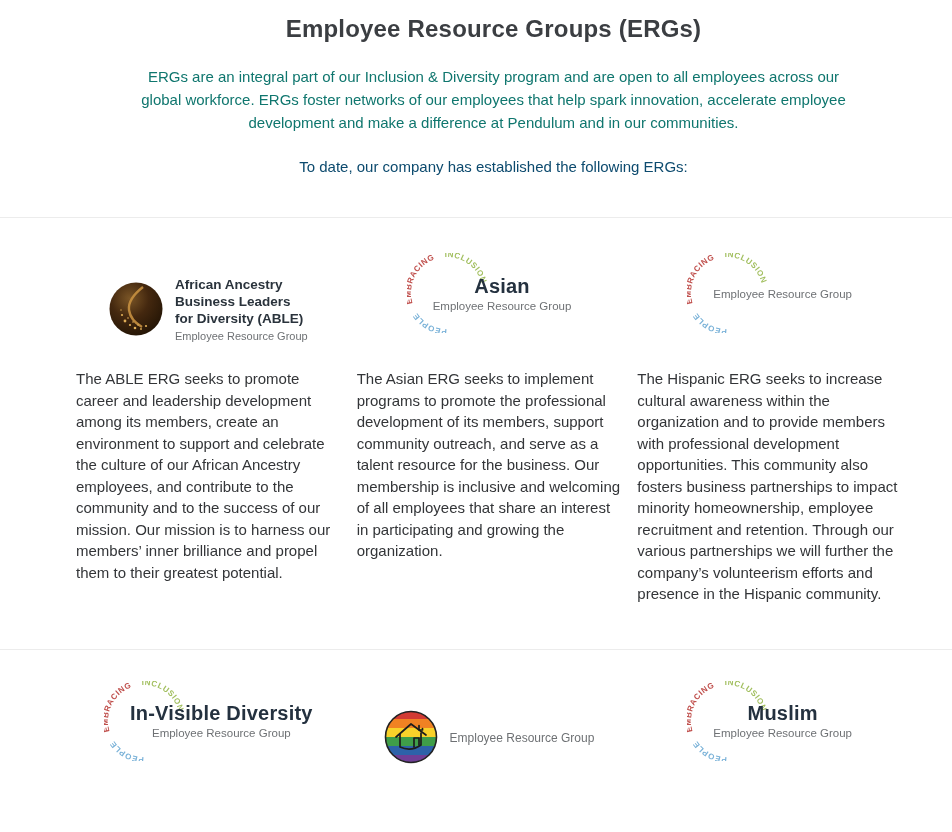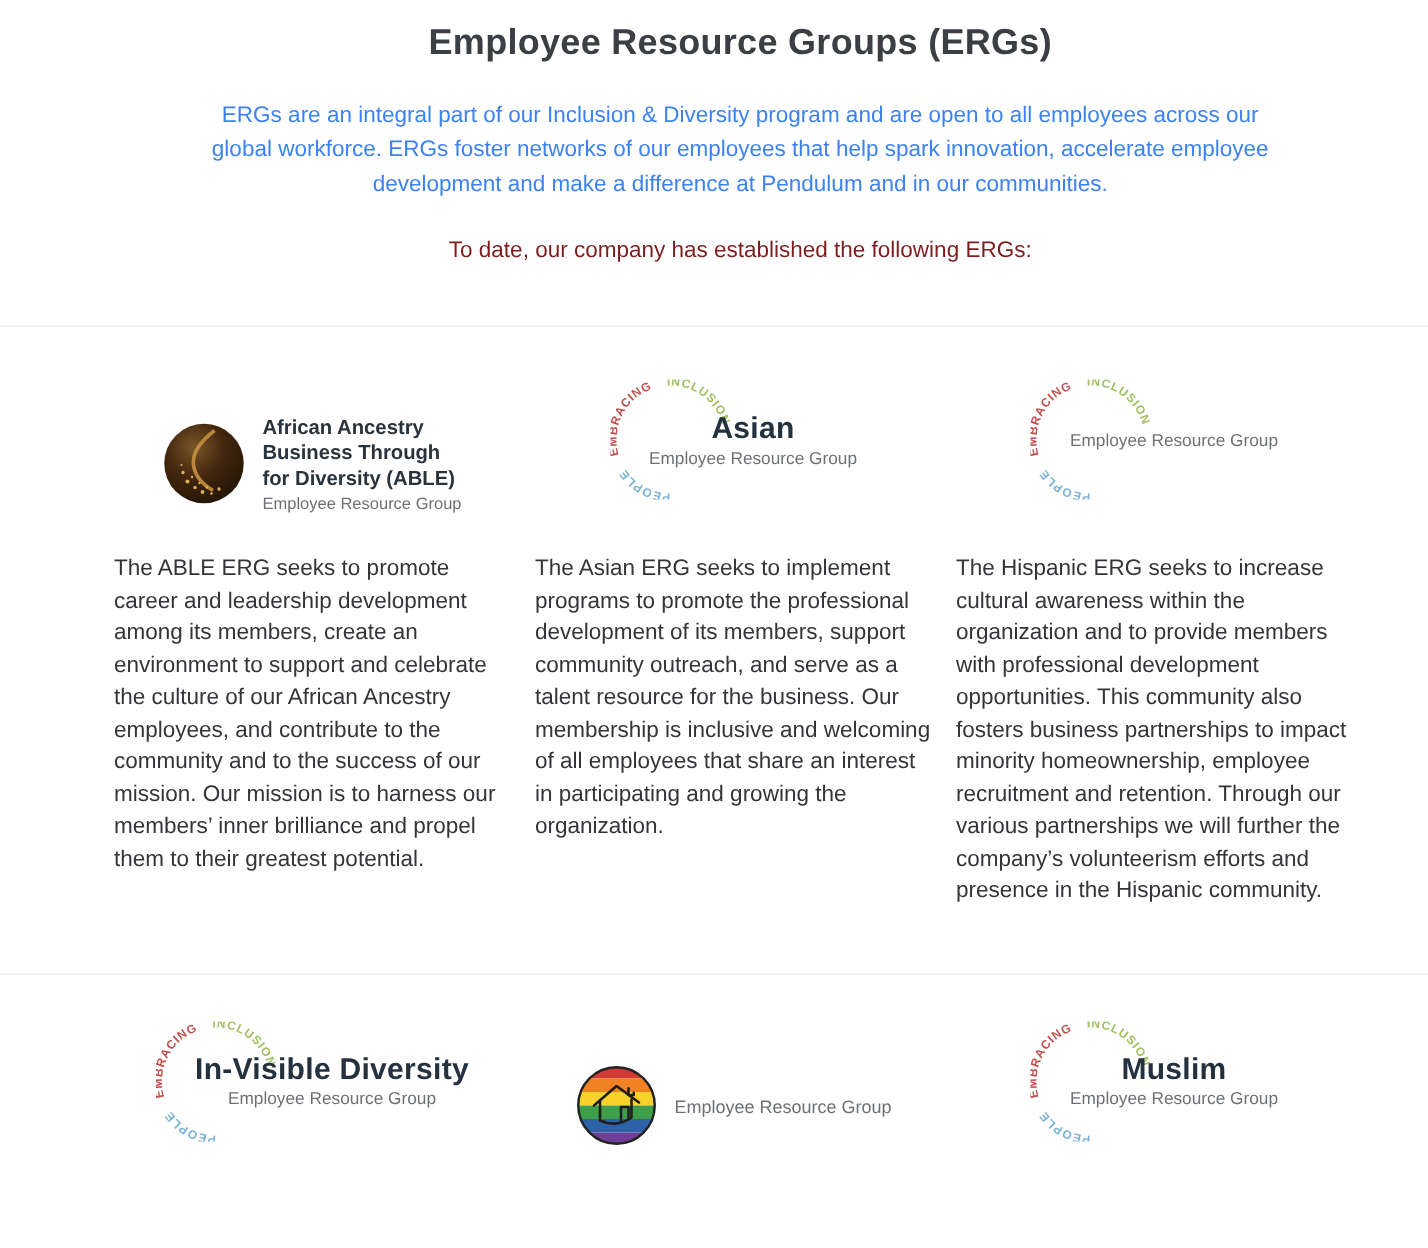--- a/index.html
+++ b/index.html
@@ -5,22 +5,22 @@
   * { box-sizing: border-box; }
   html,body { margin:0; padding:0; }
   body {
     width:952px; height:832px; background:#ffffff;
     font-family:"Liberation Sans", sans-serif; overflow:hidden;
   }
   .page { display:flex; flex-direction:column; height:100%; }
 
   header { text-align:center; padding-top:15px;margin-left:35px; }
   .title { font-size:24px; font-weight:700; color:#3b3e42; margin:0 0 22px; letter-spacing:0.2px; }
-  .intro { font-size:15px; line-height:23px; color:#3b82f6; max-width:705px; margin:0 auto; }
-  .todate { font-size:15px; color:#7f1d1d; margin:24px 0 0; }
+  .intro { font-size:15px; line-height:23px; color:#0f766e; max-width:705px; margin:0 auto; }
+  .todate { font-size:15px; color:#0c4a6e; margin:24px 0 0; }
 
   .divider { border-top:1px solid #ececec; margin-top:42px; }
   .divider.second { margin-top:44px; }
 
   .erg-grid { display:grid; grid-template-columns:repeat(3,1fr); padding:0 42px 0 68px; }
   .logo-cell { height:150px; display:flex; align-items:center; justify-content:center; }
   .erg-desc { font-size:15px; line-height:21.5px; color:#333538; margin:0; padding:0 8px; }
 
   
   .arc-logo { display:flex; align-items:center; }
@@ -82,21 +82,21 @@
               <circle cx="32" cy="47" r="0.9"></circle>
                 <circle cx="37" cy="44" r="1.1"></circle>
               <circle cx="19" cy="36" r="0.8"></circle>
                 <circle cx="24" cy="40" r="0.8"></circle>
               <circle cx="29" cy="43" r="0.8"></circle>
                 <circle cx="12" cy="28" r="0.7"></circle>
             </g>
           </svg>
           <div class="able-names">
             <div class="line">African Ancestry</div>
-            <div class="line">Business Through</div>
+            <div class="line">Business Leaders</div>
             <div class="line">for Diversity (ABLE)</div>
             <div class="logo-sub">Employee Resource Group</div>
           </div>
         </div>
       </div>
       <p class="erg-desc">The ABLE ERG seeks to promote career and leadership development among its members, create an environment to support and celebrate the culture of our African Ancestry employees, and contribute to the community and to the success of our mission. Our mission is to harness our members’ inner brilliance and propel them to their greatest potential.</p>
     </div>
 
     <div>
       <div class="logo-cell">

